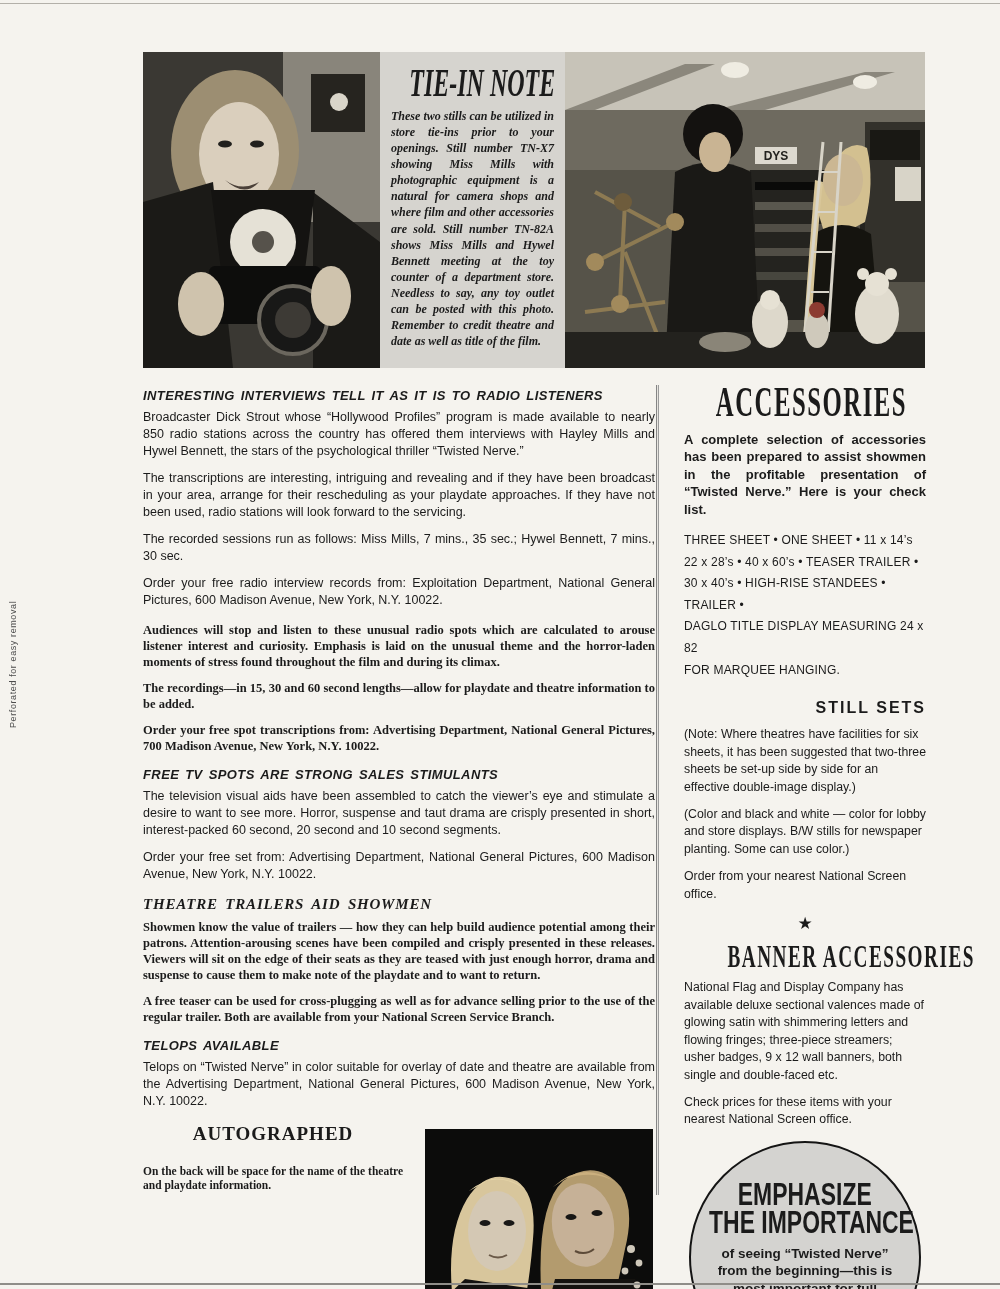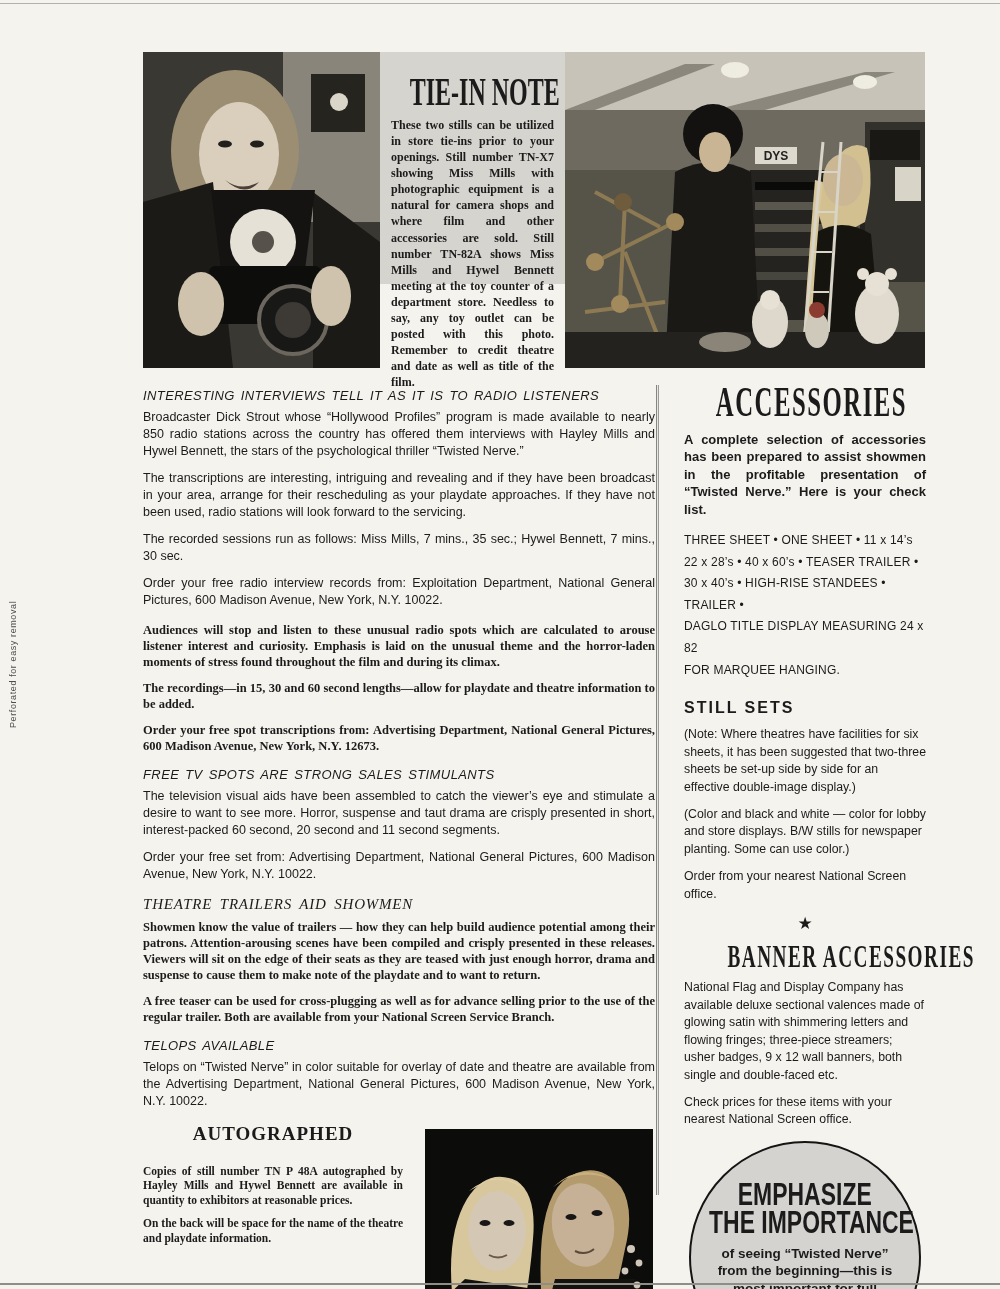--- a/index.html
+++ b/index.html
@@ -7,37 +7,37 @@
         font-family:"Liberation Sans",sans-serif;color:#1b1b1b;overflow:hidden;}
   .top-hairline{position:absolute;top:3px;left:0;width:100%;height:1px;background:#b3b0a9;}
   .bottom-line{position:absolute;top:1283px;left:0;width:100%;height:2px;background:#8f8d88;}
 
   .perforation{position:absolute;left:8px;top:728px;transform:rotate(-90deg);transform-origin:0 0;
                white-space:nowrap;font-size:9px;letter-spacing:.6px;color:#4c4c4c;}
 
   
   .photo-strip{position:absolute;left:143px;top:52px;width:782px;height:316px;display:flex;}
   .photo1{width:237px;height:316px;flex:none;}
-  .caption{width:185px;height:232px;flex:none;background:#d6d4cf;box-sizing:border-box;padding:13px 11px 0;}
+  .caption{width:185px;height:316px;flex:none;background:#d6d4cf;box-sizing:border-box;padding:4px 11px 0;font-style:italic;}
   .photo2{width:360px;height:316px;flex:none;}
   svg{display:block;}
   .caption-title{font-family:"Liberation Serif",serif;font-weight:bold;font-size:30px;line-height:1;
                  text-align:center;margin:12px 0 10px;}
   .caption-title span{display:inline-block;transform:scale(.8,1.3);white-space:nowrap;}
   .caption-body{font-family:"Liberation Serif",serif;font-weight:bold;font-size:12px;line-height:1.34;
                 text-align:justify;}
 
   
   .divider{position:absolute;left:656px;top:385px;height:810px;width:1px;
            border-left:1px solid #858585;border-right:1px solid #9b9b9b;background:#e8e6e1;}
   .main-left{position:absolute;left:143px;top:388px;width:512px;}
   .main-right{position:absolute;left:684px;top:386px;width:242px;}
 
   .art{margin-bottom:13px;}
-  .art h3{margin:0 0 6px;font-style:italic;font-weight:normal;}
+  .art h3{margin:0 0 6px;font-style:italic;font-weight:bold;}
   .art.sans h3{font-size:13px;letter-spacing:.4px;word-spacing:2px;}
   .art.sans p{font-size:12.5px;line-height:1.36;text-align:justify;margin:0 0 10px;}
   .art.serif h3{font-family:"Liberation Serif",serif;font-size:15px;letter-spacing:.8px;word-spacing:3px;}
   .art.serif p{font-family:"Liberation Serif",serif;font-weight:bold;font-size:12.5px;line-height:1.28;
                text-align:justify;margin:0 0 10px;}
 
   .autographed{display:flex;gap:22px;margin-top:4px;}
   .auto-text{width:260px;flex:none;font-family:"Liberation Serif",serif;font-weight:bold;}
   .auto-title{text-align:center;font-size:19px;line-height:1.2;margin:0 0 18px;letter-spacing:1px;}
   .auto-text p{font-size:11.5px;line-height:1.26;text-align:justify;margin:0 0 9px;}
@@ -45,21 +45,21 @@
 
   
   .display-title{text-align:center;font-family:"Liberation Serif",serif;font-weight:bold;margin:0;line-height:1;}
   .display-title span{display:inline-block;white-space:nowrap;letter-spacing:2px;}
   .acc-title{font-size:33px;}
   .acc-title span{transform:scale(.75,1.25);}
   .banner-title{font-size:26px;margin-top:4px;}
   .banner-title span{transform:scale(.74,1.2);}
   .acc-intro{font-weight:bold;font-size:13px;line-height:1.34;text-align:justify;margin:12px 0 12px;}
   .checklist{font-size:12px;line-height:1.8;letter-spacing:.2px;white-space:pre-line;margin:8px 0 4px;}
-  .stillsets-title{text-align:left;font-weight:bold;font-size:16px;letter-spacing:2px;margin:18px 0 9px;}
+  .stillsets-title{text-align:right;font-weight:bold;font-size:16px;letter-spacing:2px;margin:18px 0 9px;}
   .main-right p.rc{font-size:12.3px;line-height:1.42;margin:0 0 10px;text-align:left;}
   .star{text-align:center;font-size:17px;margin:6px 0 10px;}
   .circle{width:232px;height:232px;border-radius:50%;background:#d4d3d0;border:2px solid #141414;
           margin:12px auto 0;box-sizing:border-box;text-align:center;padding-top:38px;}
   .circle .l1,.circle .l2{font-weight:bold;font-size:27px;line-height:1.05;}
   .circle .l1 span,.circle .l2 span{display:inline-block;transform:scale(.85,1.15);white-space:nowrap;}
   .circle .cbody{font-weight:bold;font-size:13.5px;line-height:1.3;width:196px;margin:7px auto 0;}
 </style>
 </head>
 <body>
@@ -163,46 +163,45 @@
       <h3>INTERESTING INTERVIEWS TELL IT AS IT IS TO RADIO LISTENERS</h3>
       <p>Broadcaster Dick Strout whose “Hollywood Profiles” program is made available to nearly 850 radio stations across the country has offered them interviews with Hayley Mills and Hywel Bennett, the stars of the psychological thriller “Twisted Nerve.”</p>
       <p>The transcriptions are interesting, intriguing and revealing and if they have been broadcast in your area, arrange for their rescheduling as your playdate approaches. If they have not been used, radio stations will look forward to the servicing.</p>
       <p>The recorded sessions run as follows: Miss Mills, 7 mins., 35 sec.; Hywel Bennett, 7 mins., 30 sec.</p>
       <p>Order your free radio interview records from: Exploitation Department, National General Pictures, 600 Madison Avenue, New York, N.Y. 10022.</p>
     </div>
 
     <div class="art serif">
       <p>Audiences will stop and listen to these unusual radio spots which are calculated to arouse listener interest and curiosity. Emphasis is laid on the unusual theme and the horror-laden moments of stress found throughout the film and during its climax.</p>
       <p>The recordings—in 15, 30 and 60 second lengths—allow for playdate and theatre information to be added.</p>
-      <p>Order your free spot transcriptions from: Advertising Department, National General Pictures, 600 Madison Avenue, New York, N.Y. 12673.</p>
+      <p>Order your free spot transcriptions from: Advertising Department, National General Pictures, 700 Madison Avenue, New York, N.Y. 10022.</p>
     </div>
 
     <div class="art sans">
       <h3>FREE TV SPOTS ARE STRONG SALES STIMULANTS</h3>
-      <p>The television visual aids have been assembled to catch the viewer’s eye and stimulate a desire to want to see more. Horror, suspense and taut drama are crisply presented in short, interest-packed 60 second, 20 second and 11 second segments.</p>
+      <p>The television visual aids have been assembled to catch the viewer’s eye and stimulate a desire to want to see more. Horror, suspense and taut drama are crisply presented in short, interest-packed 60 second, 20 second and 10 second segments.</p>
       <p>Order your free set from: Advertising Department, National General Pictures, 600 Madison Avenue, New York, N.Y. 10022.</p>
     </div>
 
     <div class="art serif">
       <h3>THEATRE TRAILERS AID SHOWMEN</h3>
       <p>Showmen know the value of trailers — how they can help build audience potential among their patrons. Attention-arousing scenes have been compiled and crisply presented in these releases. Viewers will sit on the edge of their seats as they are teased with just enough horror, drama and suspense to cause them to make note of the playdate and to want to return.</p>
       <p>A free teaser can be used for cross-plugging as well as for advance selling prior to the use of the regular trailer. Both are available from your National Screen Service Branch.</p>
     </div>
 
     <div class="art sans">
       <h3>TELOPS AVAILABLE</h3>
       <p>Telops on “Twisted Nerve” in color suitable for overlay of date and theatre are available from the Advertising Department, National General Pictures, 600 Madison Avenue, New York, N.Y. 10022.</p>
     </div>
 
     <div class="autographed">
       <div class="auto-text">
         <div class="auto-title">
           <div>AUTOGRAPHED</div>
         </div>
-        <p>Copies of still number TN P 48A autographed by Hayley Mills and Hywel Bennett are available in quantity to exhibitors at reasonable prices.</p>
         <p>On the back will be space for the name of the theatre and playdate information.</p>
 
       </div>
 
       <svg class="photo3" viewBox="0 0 228 188" xmlns="http://www.w3.org/2000/svg">
         <rect width="228" height="188" fill="#0c0c0b"></rect>
         <path d="M30 188 Q18 110 42 70 Q62 38 92 52 Q112 66 108 110 Q104 160 96 188 Z" fill="#d8c69c"></path>
         <ellipse cx="72" cy="102" rx="29" ry="40" fill="#d4c8b4"></ellipse>
         <ellipse cx="60" cy="94" rx="5.5" ry="3" fill="#191817"></ellipse>
         <ellipse cx="84" cy="94" rx="5.5" ry="3" fill="#191817"></ellipse>

